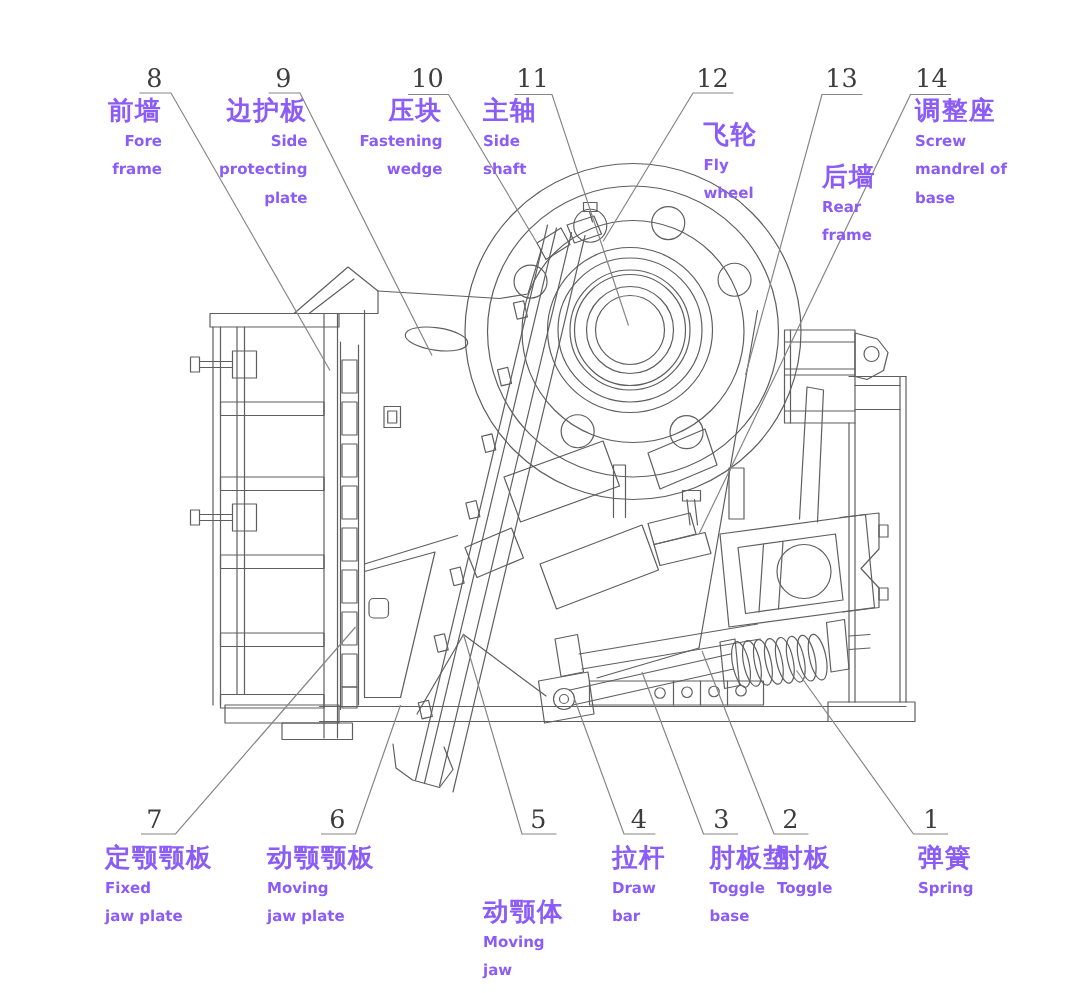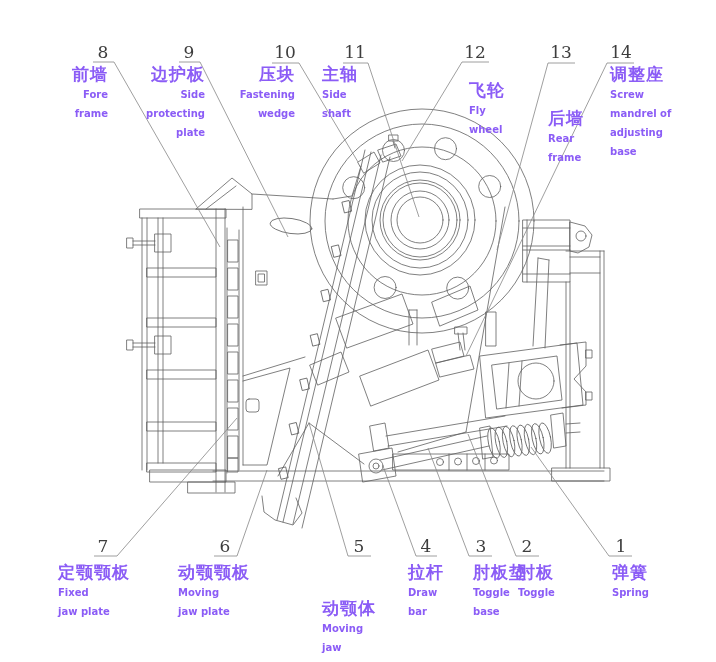--- a/index.html
+++ b/index.html
@@ -276,25 +276,24 @@
   </div>
   <div class="lbl l" style="left:548px;top:64px;margin-top:44px;">
     <div class="zh">后墙</div>
     <div class="en">Rear</div>
     <div class="en">frame</div>
   </div>
   <div class="lbl l" style="left:610px;top:64px;width:100px;">
     <div class="zh">调整座</div>
     <div class="en">Screw</div>
     <div class="en">mandrel of</div>
-    <div class="en">adjusting</div>
     <div class="en">base</div>
   </div>
 
-  <div class="lbl l" style="left:58px;top:562px;">
+  <div class="lbl l" style="left:70px;top:562px;">
     <div class="zh">定颚颚板</div>
     <div class="en">Fixed</div>
     <div class="en">jaw plate</div>
   </div>
   <div class="lbl l" style="left:178px;top:562px;">
     <div class="zh">动颚颚板</div>
     <div class="en">Moving</div>
     <div class="en">jaw plate</div>
   </div>
   <div class="lbl l" style="left:322px;top:562px;margin-top:36px;">

